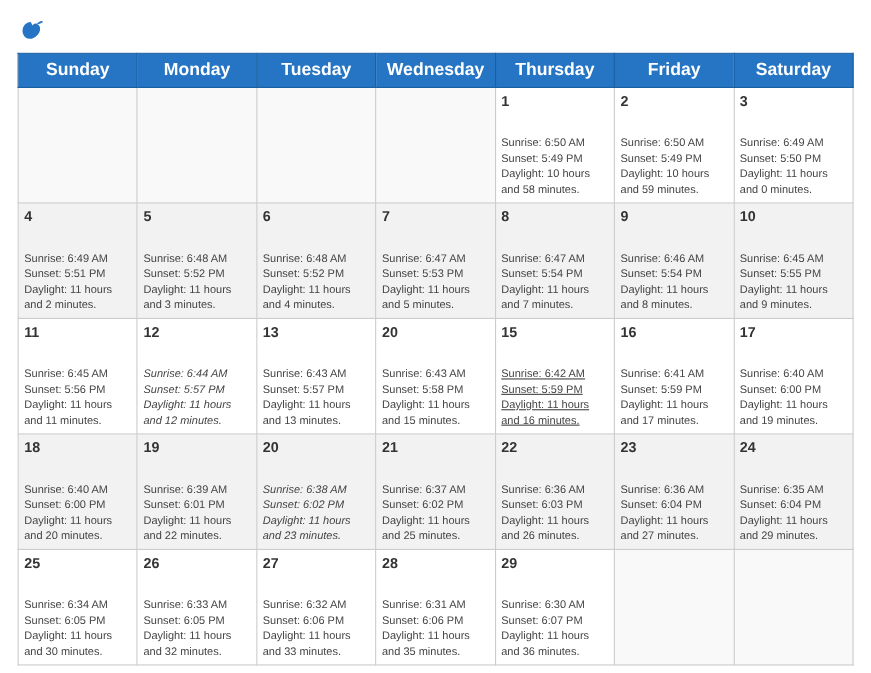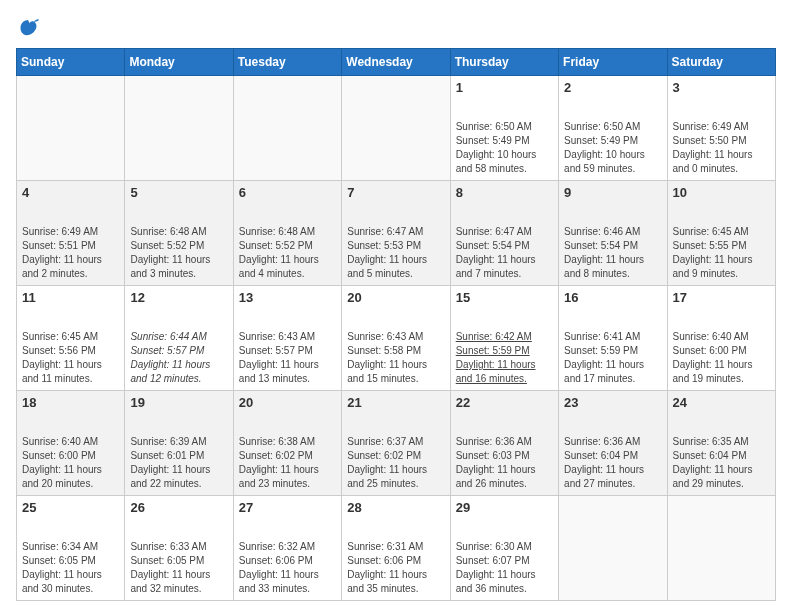--- a/index.html
+++ b/index.html
@@ -46,24 +46,24 @@
       color: #555;
     }
     .calendar {
       width: 100%;
       border-collapse: collapse;
       border: 1px solid #ccc;
     }
     .calendar th {
       background: #2575c4;
       color: #fff;
-      font-size: 12px;
+      font-size: 16px;
       font-weight: bold;
       padding: 6px 4px;
-      text-align: left;
+      text-align: center;
       border: 1px solid #1a5fa0;
     }
     .calendar td {
       vertical-align: top;
       border: 1px solid #ccc;
       padding: 4px 5px;
       width: calc(100% / 7);
       height: 90px;
       font-size: 10.5px;
       color: #333;
@@ -242,21 +242,21 @@
 Daylight: 11 hours and 20 minutes.</div>
         </td>
         <td>
           <span class="day-num">19</span>
           <div class="day-info" style="white-space: pre-line;">Sunrise: 6:39 AM
 Sunset: 6:01 PM
 Daylight: 11 hours and 22 minutes.</div>
         </td>
         <td>
           <span class="day-num">20</span>
-          <div class="day-info" style="white-space: pre-line;">Sunrise: 6:38 AM
+          <div class="day-info" style="white-space: pre-line; font-style: italic;">Sunrise: 6:38 AM
 Sunset: 6:02 PM
 Daylight: 11 hours and 23 minutes.</div>
         </td>
         <td>
           <span class="day-num">21</span>
           <div class="day-info" style="white-space: pre-line;">Sunrise: 6:37 AM
 Sunset: 6:02 PM
 Daylight: 11 hours and 25 minutes.</div>
         </td>
         <td>

